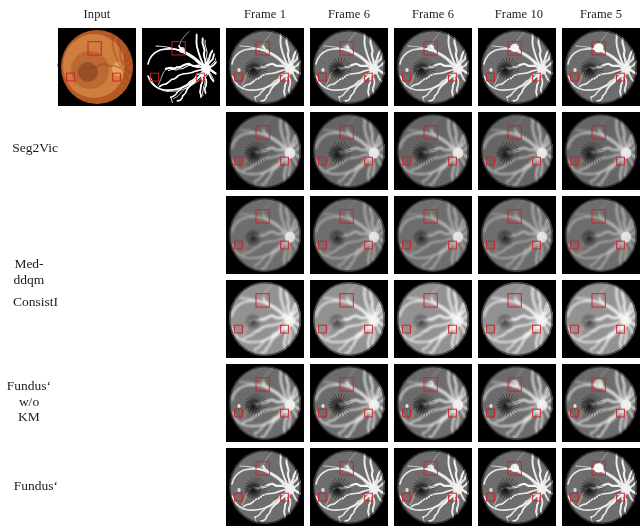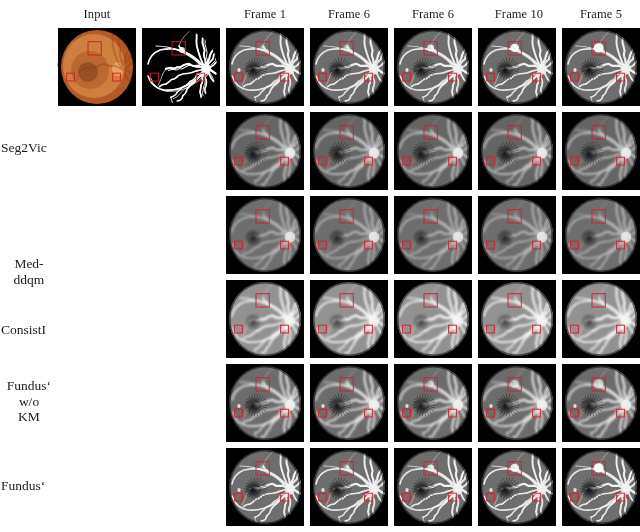--- a/index.html
+++ b/index.html
@@ -30,21 +30,21 @@
     left:0;
     width:58px;
     text-align:center;
     font-size:13.5px;
     line-height:15.5px;
     color:#1b1b1b;
     white-space:pre-line;
     overflow:hidden;
   }
   .row-label.clip{
-    text-align:left;
+    text-align:right;
     padding-left:1px;
     width:57px;
     white-space:nowrap;
   }
 
   
   .cell{
     position:absolute;
     width:78px;height:78px;
     background:#000;
@@ -64,21 +64,21 @@
       <div class="col-header" style="left: 310px; width: 78px; top: 8px;">Frame 6</div>
       <div class="col-header" style="left: 394px; width: 78px; top: 8px;">Frame 6</div>
       <div class="col-header" style="left: 480px; width: 78px; top: 8px;">Frame 10</div>
       <div class="col-header" style="left: 562px; width: 78px; top: 8px;">Frame 5</div>
     </div>
   <div class="grid-layer" id="labels">
       <div class="row-label" style="top: 57px; margin-left: 37px;">GT</div>
       <div class="row-label clip" style="top: 140px;">Seg2Vic</div>
       <div class="row-label" style="top: 212px; margin-top: 44px;">Med-
 ddqm</div>
-      <div class="row-label clip" style="top: 322px;">ConsistI</div>
+      <div class="row-label clip" style="top: 294px;">ConsistI</div>
       <div class="row-label" style="top: 378px;">Fundusʻ
 w/o
 KM</div>
       <div class="row-label clip" style="top: 478px;">Fundusʻ</div>
     </div>
   <div class="grid-layer" id="cells">
       <div class="cell" style="left: 58px; top: 28px;">
         <svg viewBox="0 0 78 78" xmlns="http://www.w3.org/2000/svg">
 
   <defs>

